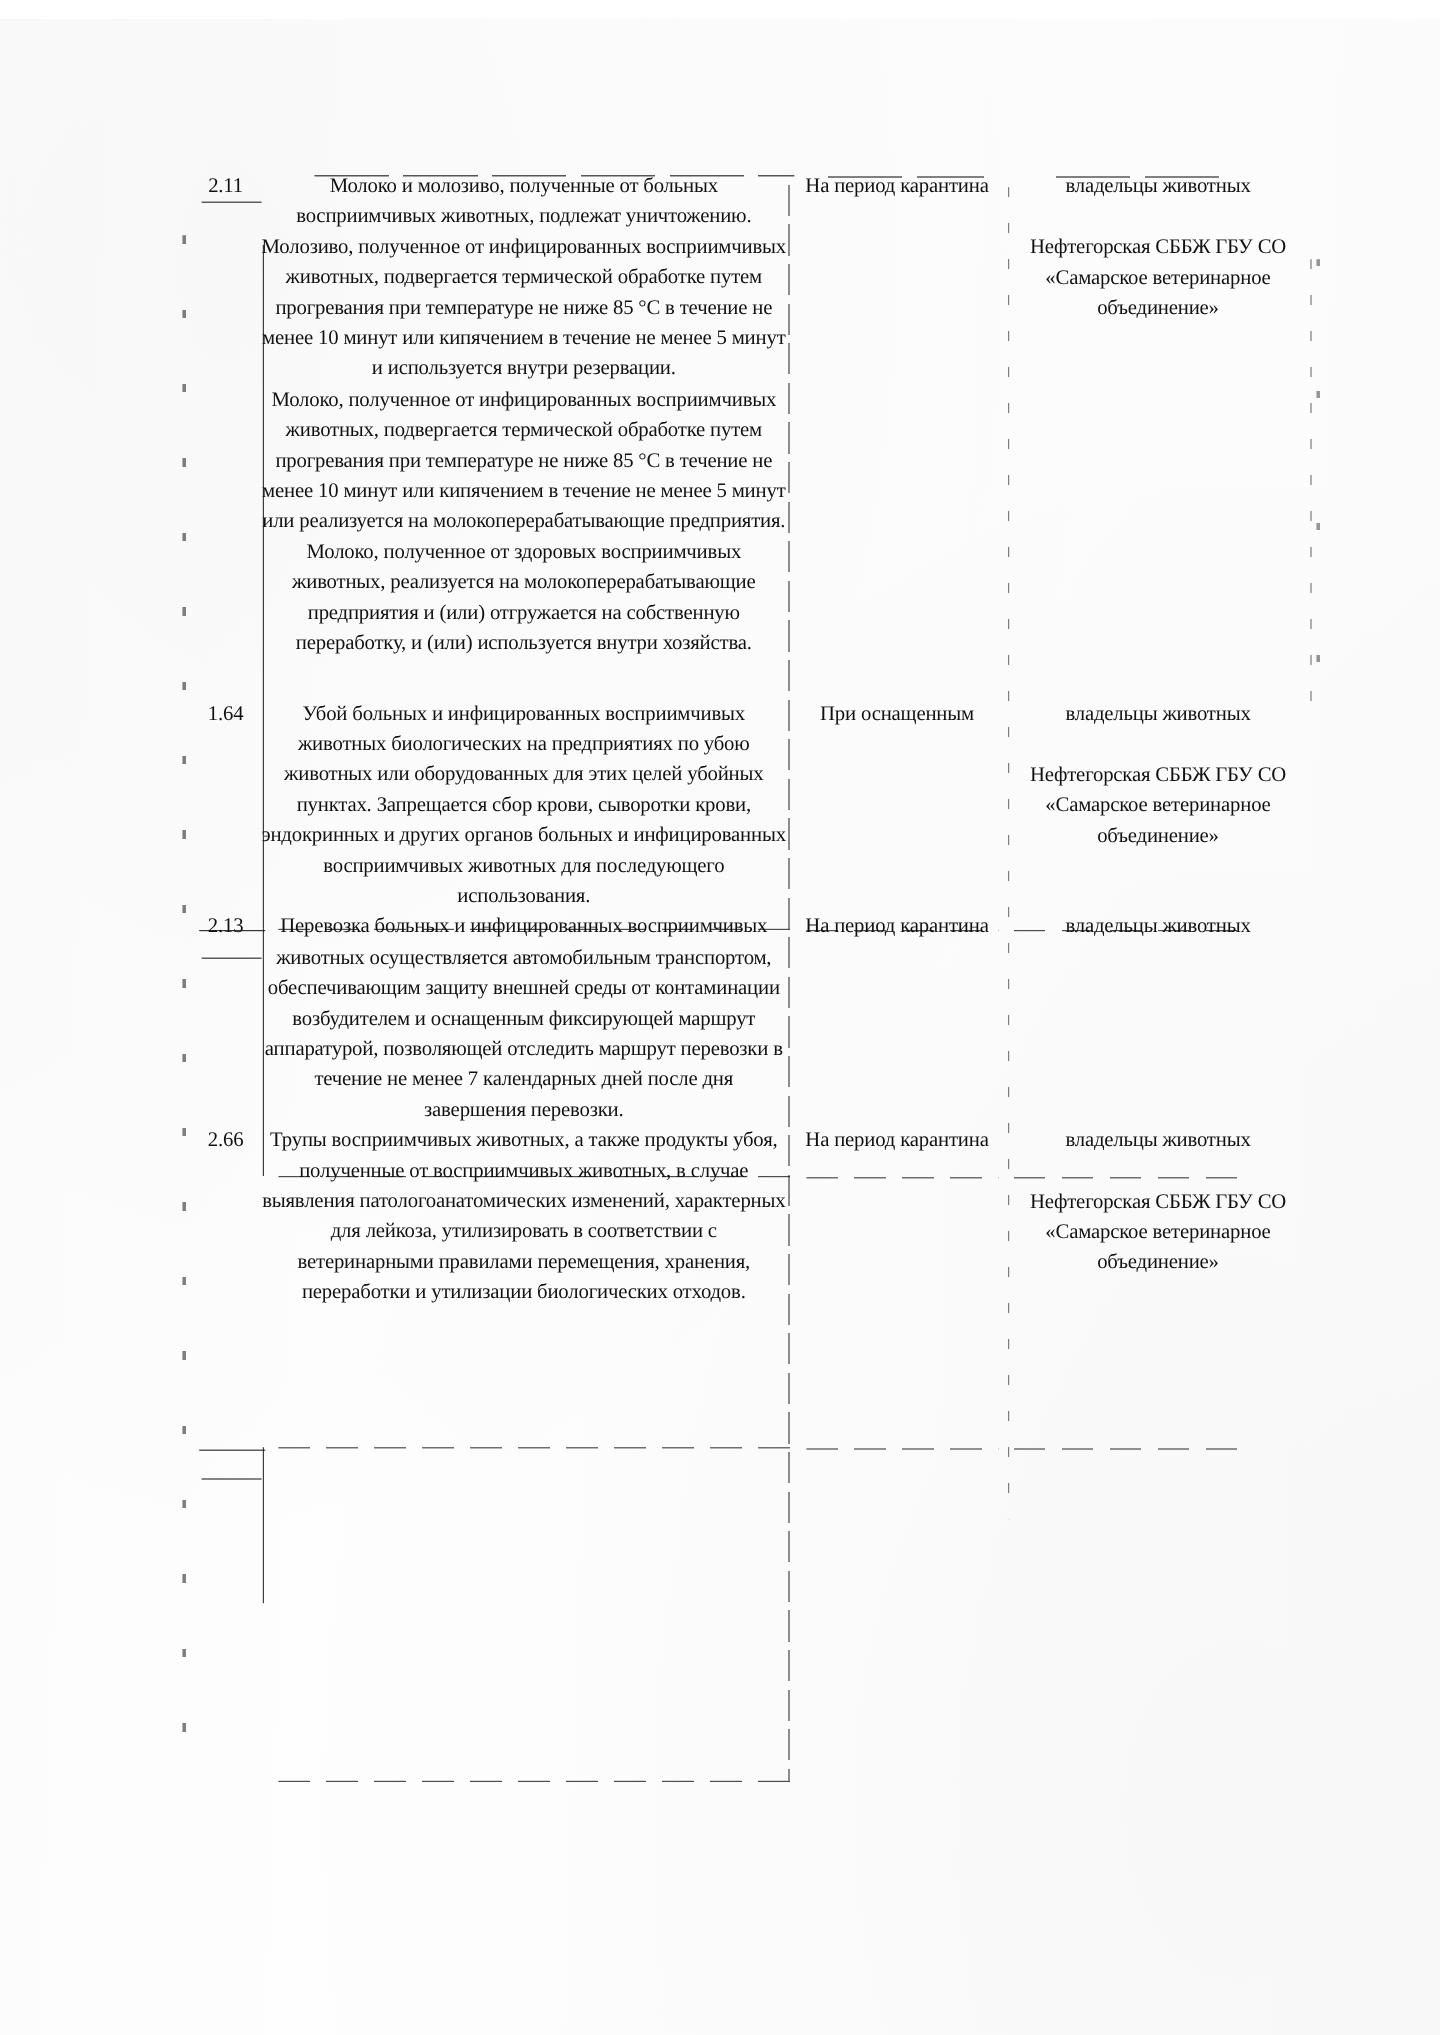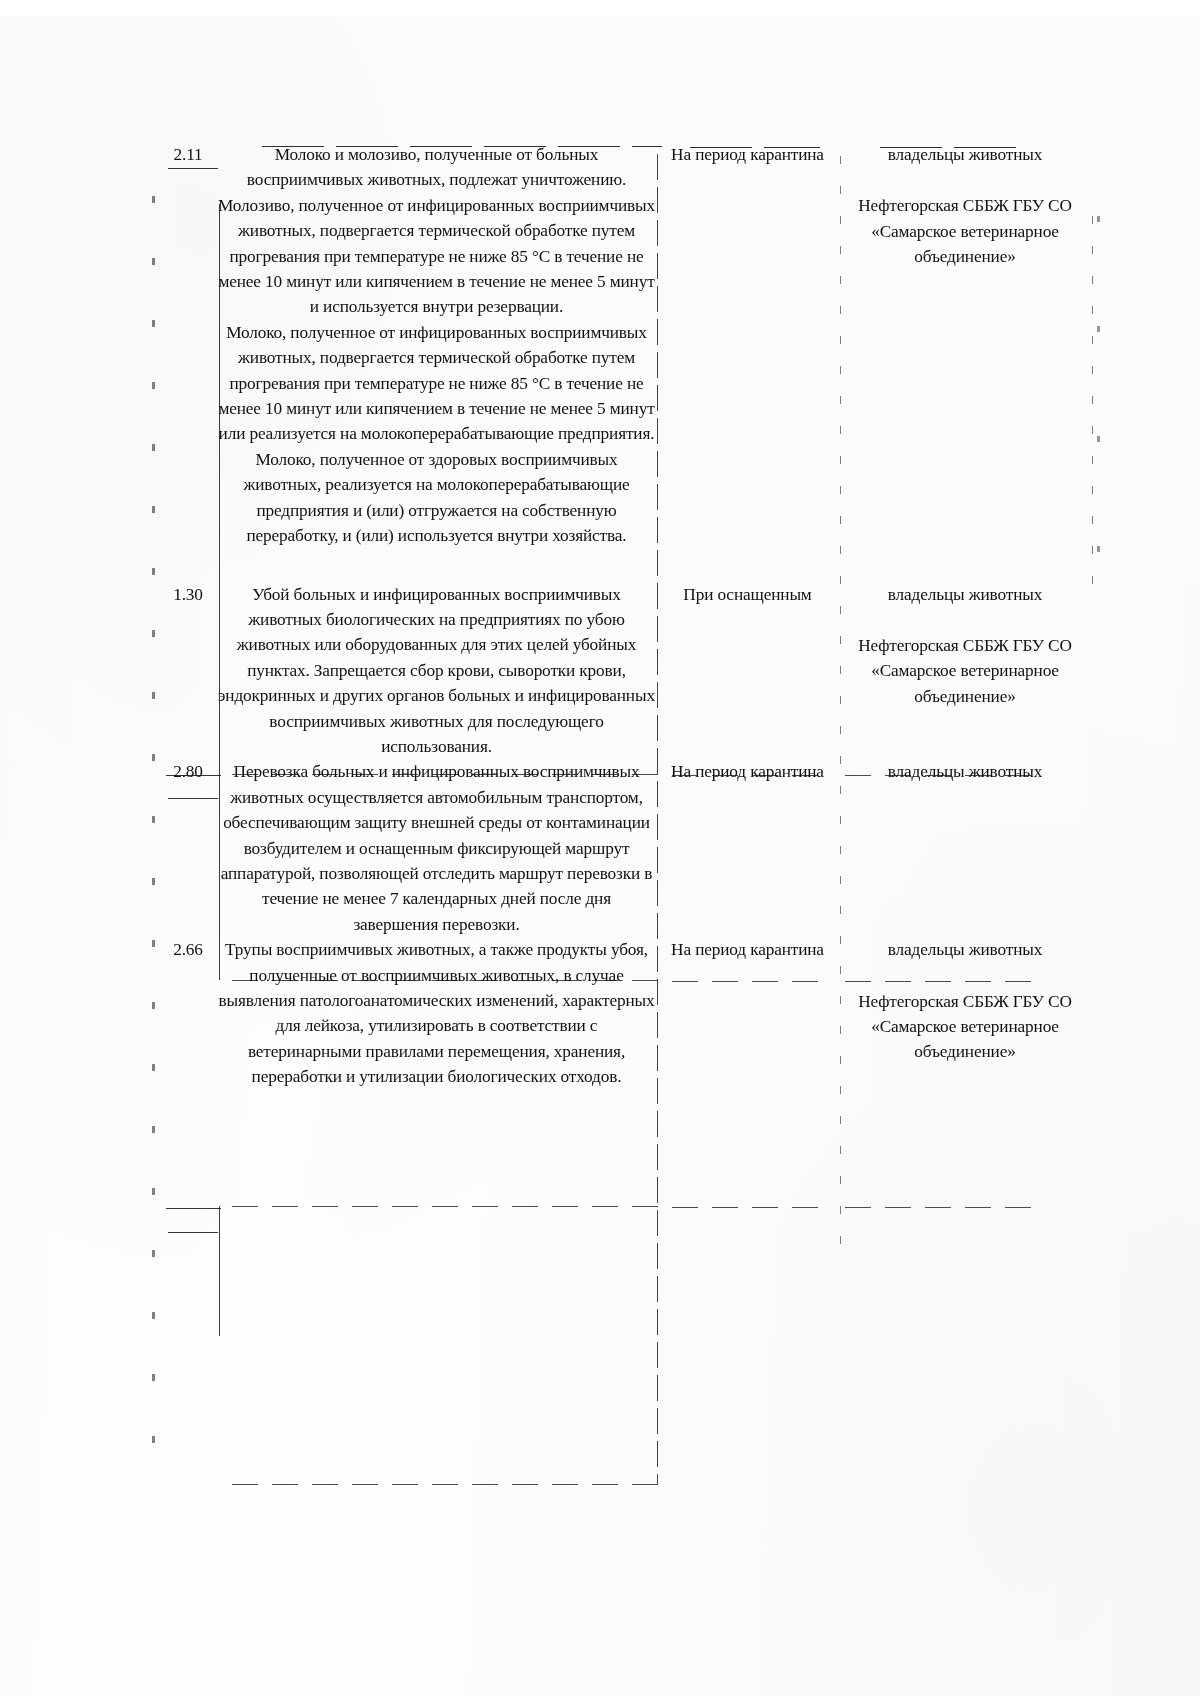--- a/index.html
+++ b/index.html
@@ -227,32 +227,32 @@
           <div class="resp-gap"></div>
           <div class="resp-block">Нефтегорская СББЖ ГБУ СО «Самарское ветеринарное объединение»</div>
         </td>
       </tr>
 
       <tr>
           <td colspan="4" style="height:33px;"></td>
         </tr>
 
       <tr>
-        <td class="cell-num">1.30</td>
+        <td class="cell-num">1.64</td>
         <td class="cell-text" style="white-space:pre-line;">Убой больных и инфицированных восприимчивых животных биологических на предприятиях по убою животных или оборудованных для этих целей убойных пунктах. Запрещается сбор крови, сыворотки крови, эндокринных и других органов больных и инфицированных восприимчивых животных для последующего использования.</td>
         <td class="cell-term">При оснащенным</td>
         <td class="cell-resp">
           <div class="resp-block">владельцы животных</div>
           <div class="resp-gap"></div>
           <div class="resp-block">Нефтегорская СББЖ ГБУ СО «Самарское ветеринарное объединение»</div>
         </td>
       </tr>
 
       <tr>
-        <td class="cell-num">2.80</td>
+        <td class="cell-num">2.13</td>
         <td class="cell-text" style="white-space:pre-line;margin-left:16px;">Перевозка больных и инфицированных восприимчивых животных осуществляется автомобильным транспортом, обеспечивающим защиту внешней среды от контаминации возбудителем и оснащенным фиксирующей маршрут аппаратурой, позволяющей отследить маршрут перевозки в течение не менее 7 календарных дней после дня завершения перевозки.</td>
         <td class="cell-term">На период карантина</td>
         <td class="cell-resp">
           <div class="resp-block">владельцы животных</div>
         </td>
       </tr>
 
       <tr>
         <td class="cell-num">2.66</td>
         <td class="cell-text" style="white-space:pre-line;">Трупы восприимчивых животных, а также продукты убоя, полученные от восприимчивых животных, в случае выявления патологоанатомических изменений, характерных для лейкоза, утилизировать в соответствии с ветеринарными правилами перемещения, хранения, переработки и утилизации биологических отходов.</td>

